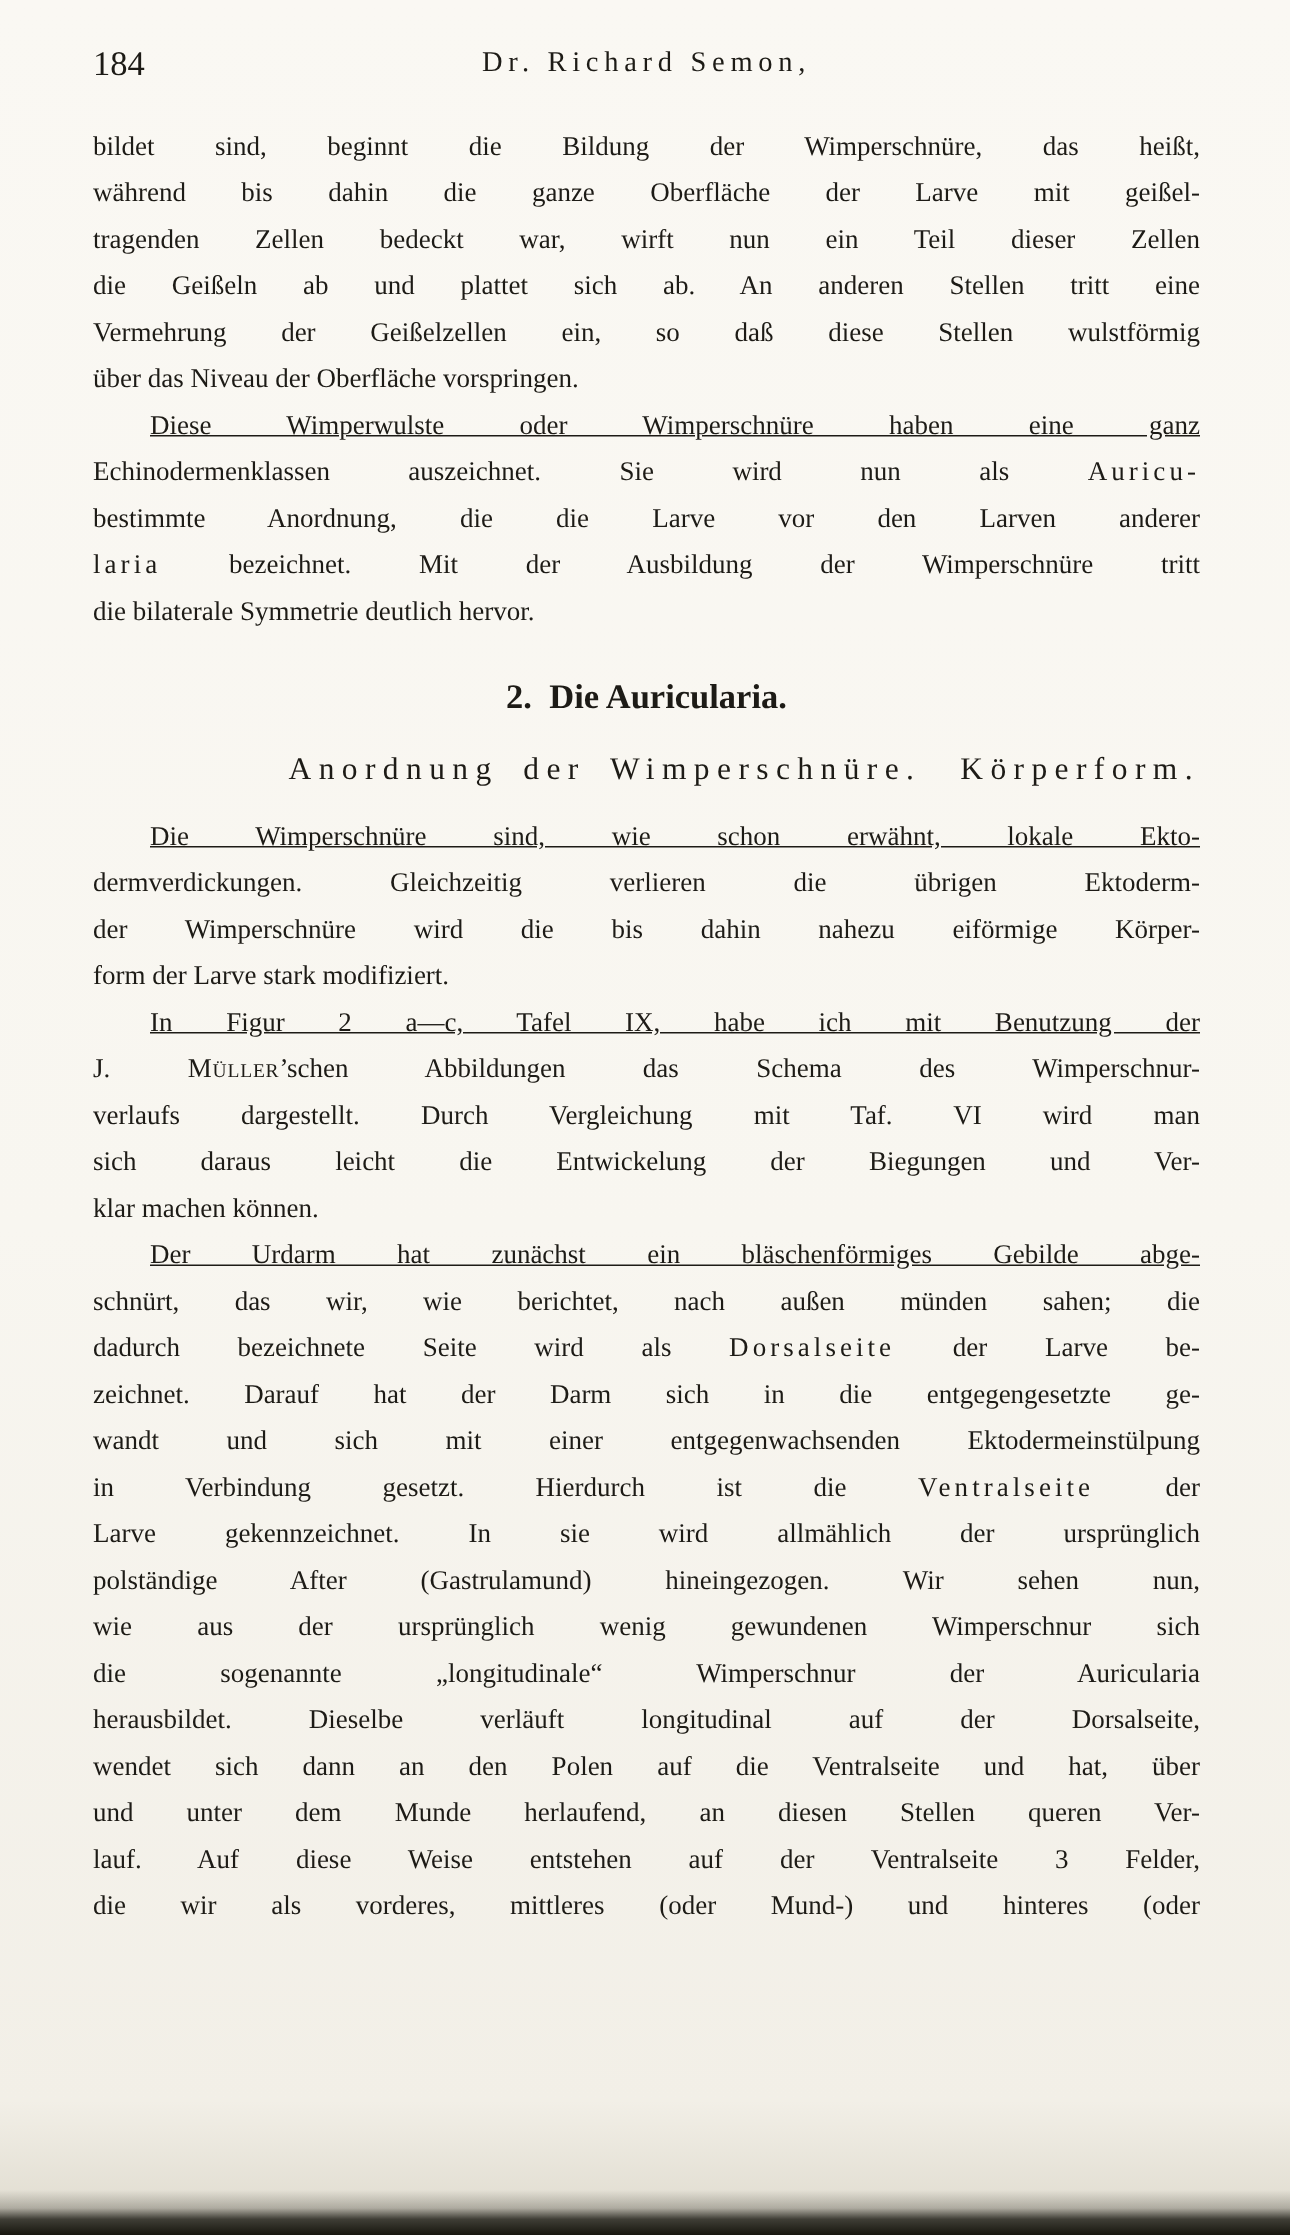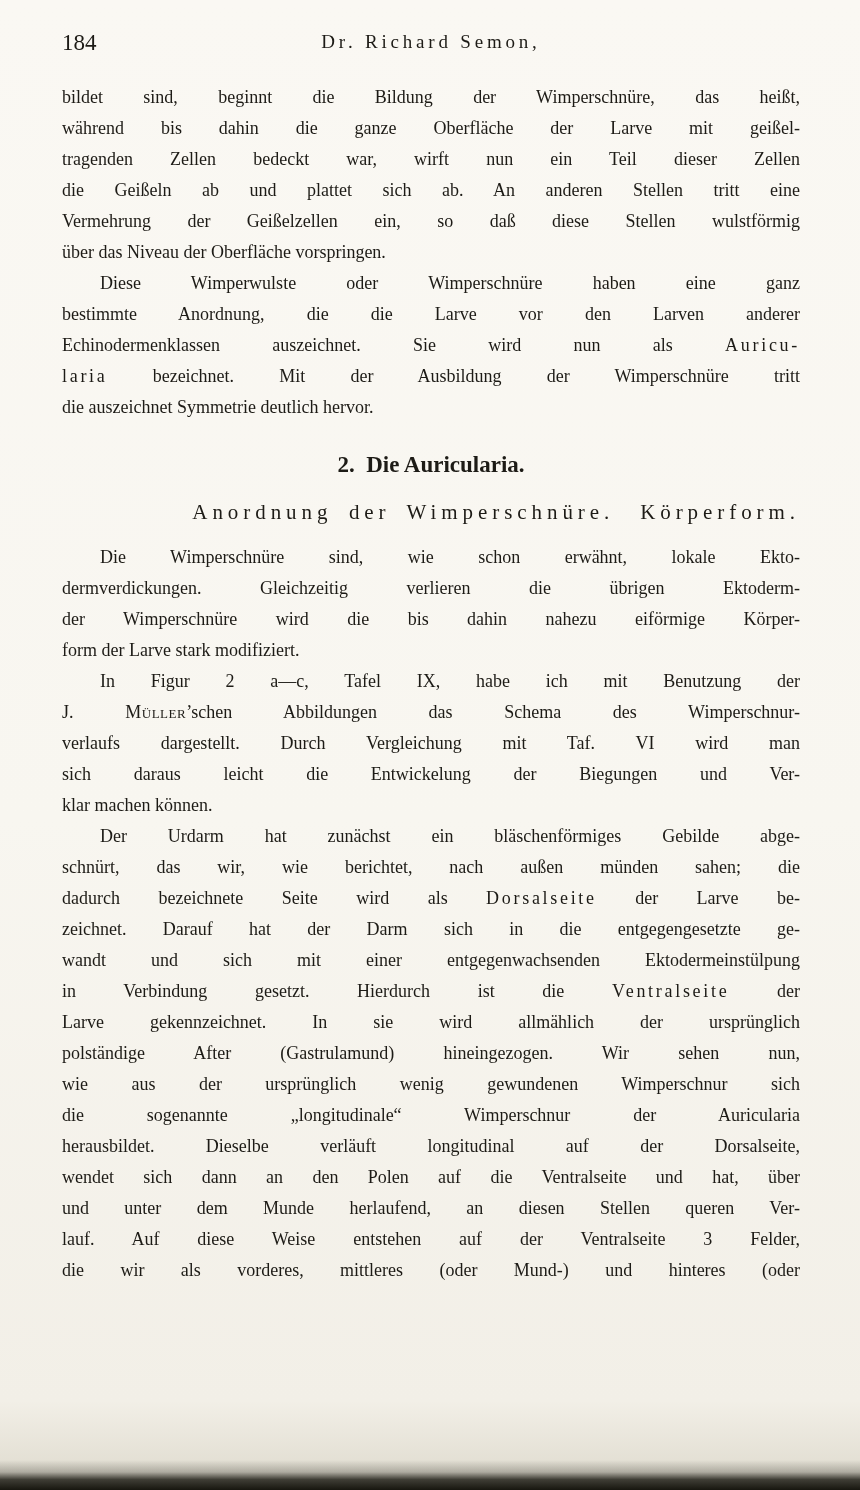--- a/index.html
+++ b/index.html
@@ -44,20 +44,21 @@
   }
   .line{
     text-align:justify;
     text-align-last:justify;
   }
   .line.last{
     text-align-last:left;
   }
   .line.indent{
     text-indent:38px;
+    text-decoration:underline;
   }
   .sperr{
     letter-spacing:.15em;
   }
   .caps{
     font-variant:small-caps;
     letter-spacing:.03em;
   }
   .block.heading{
     text-align:center;
@@ -99,24 +100,24 @@
         <div class="block paragraph">
           <div class="line">bildet sind, beginnt die Bildung der Wimperschnüre, das heißt,</div>
           <div class="line">während bis dahin die ganze Oberfläche der Larve mit geißel-</div>
           <div class="line">tragenden Zellen bedeckt war, wirft nun ein Teil dieser Zellen</div>
           <div class="line">die Geißeln ab und plattet sich ab. An anderen Stellen tritt eine</div>
           <div class="line">Vermehrung der Geißelzellen ein, so daß diese Stellen wulstförmig</div>
           <div class="line last">über das Niveau der Oberfläche vorspringen.</div>
         </div>
         <div class="block paragraph">
           <div class="line indent">Diese Wimperwulste oder Wimperschnüre haben eine ganz</div>
+          <div class="line">Echinodermenklassen auszeichnet. Sie wird nun als <span class="sperr">Auricu-</span></div>
           <div class="line">bestimmte Anordnung, die die Larve vor den Larven anderer</div>
-          <div class="line">Echinodermenklassen auszeichnet. Sie wird nun als <span class="sperr">Auricu-</span></div>
           <div class="line"><span class="sperr">laria</span> bezeichnet. Mit der Ausbildung der Wimperschnüre tritt</div>
-          <div class="line last">die auszeichnet Symmetrie deutlich hervor.</div>
+          <div class="line last">die bilaterale Symmetrie deutlich hervor.</div>
         </div>
         <div class="block heading">2. Die Auricularia.</div>
         <div class="block subheading">Anordnung der Wimperschnüre. Körperform.</div>
         <div class="block paragraph">
           <div class="line indent">Die Wimperschnüre sind, wie schon erwähnt, lokale Ekto-</div>
           <div class="line">dermverdickungen. Gleichzeitig verlieren die übrigen Ektoderm-</div>
           <div class="line">der Wimperschnüre wird die bis dahin nahezu eiförmige Körper-</div>
           <div class="line last">form der Larve stark modifiziert.</div>
         </div>
         <div class="block paragraph">

